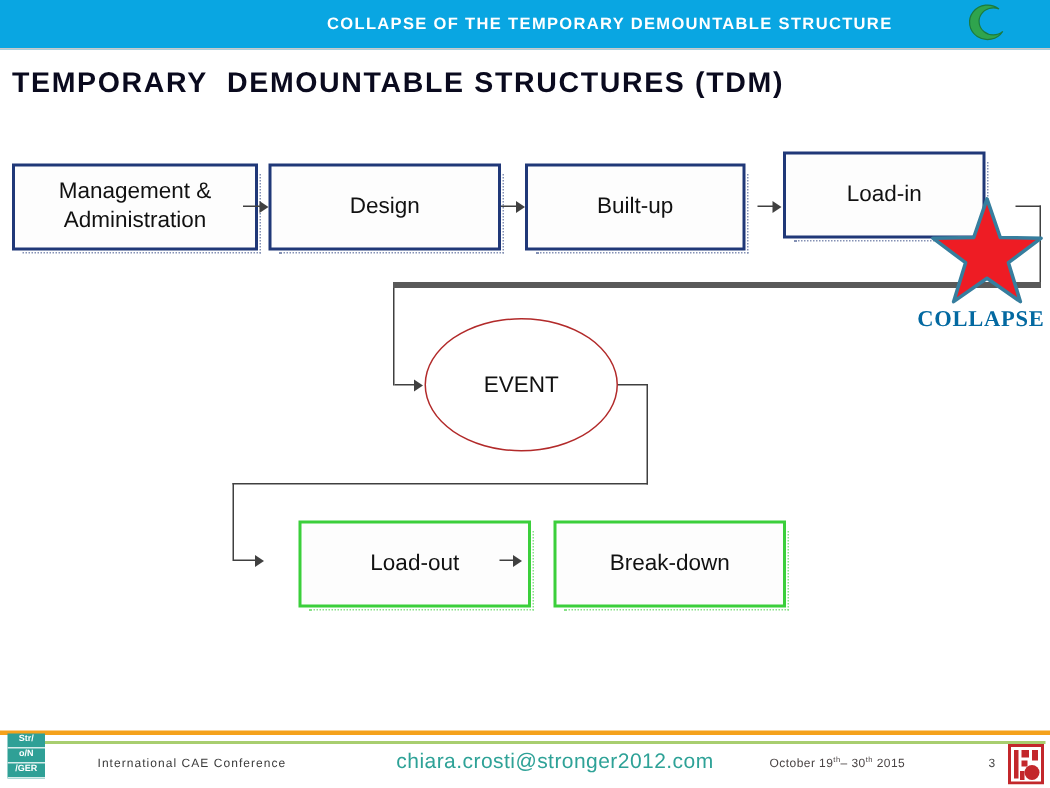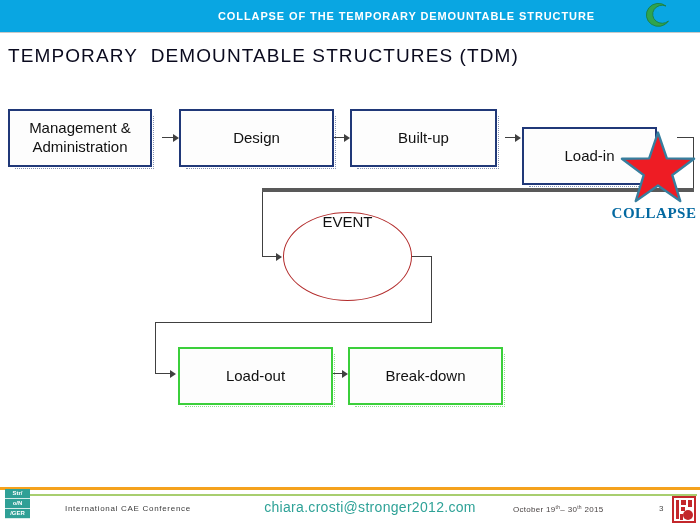--- a/index.html
+++ b/index.html
@@ -19,45 +19,45 @@
     color:#ffffff;font-size:11px;letter-spacing:0.4px;
   }
   .header-title{
     position:absolute;left:205px;top:0;width:390px;height:32px;line-height:32px;
     text-align:right;color:#ffffff;font-size:11px;font-weight:bold;letter-spacing:0.9px;
   }
   .header-crescent{position:absolute;left:641px;top:2px;width:32px;height:28px;}
   
   .slide-title{
     position:absolute;left:8px;top:45px;width:640px;
-    font-size:19px;font-weight:normal;letter-spacing:1.1px;color:#0a0a1e;
+    font-size:19px;font-weight:bold;letter-spacing:1.1px;color:#0a0a1e;
     white-space:pre;
   }
   
   .box{
     position:absolute;display:flex;align-items:center;justify-content:center;
     background:#fdfdfd;font-size:15px;color:#111;text-align:center;line-height:1.25;
     box-sizing:border-box;
   }
   .box-blue{border:2px solid var(--phase_border,#203878);}
   .box-blue::after{
     content:'';position:absolute;left:5px;top:5px;right:-4px;bottom:-4px;
     border-right:1px dotted rgba(32,56,120,.55);border-bottom:1px dotted rgba(32,56,120,.55);
     pointer-events:none;
   }
-  .box-green{border:2px solid var(--teardown_border,#3BCF3B);}
+  .box-green{border:2px solid var(--teardown_border,#3BCF3B);margin-left:21px;}
   .box-green::after{
     content:'';position:absolute;left:5px;top:5px;right:-4px;bottom:-4px;
     border-right:1px dotted rgba(59,207,59,.6);border-bottom:1px dotted rgba(59,207,59,.6);
     pointer-events:none;
   }
   .ellipse{
     position:absolute;left:283px;top:212px;width:129px;height:89px;
     border:1px solid var(--event_outline,#B22A2A);border-radius:50%;
-    display:flex;align-items:flex-start;justify-content:center;
+    display:flex;align-items:center;justify-content:center;
     font-size:15px;color:#111;background:#fff;box-sizing:border-box;
   }
   .hline,.vline{position:absolute;background:var(--connector,#404040);}
   .hline{height:1px;}
   .vline{width:1px;}
   .thickline{position:absolute;background:var(--thick_line,#595959);height:4px;}
   .ah{
     position:absolute;width:0;height:0;
     border-top:4px solid transparent;border-bottom:4px solid transparent;
     border-left:6px solid var(--connector,#404040);
@@ -97,30 +97,30 @@
 
 <div class="header">
   <span class="header-title">COLLAPSE OF THE TEMPORARY DEMOUNTABLE STRUCTURE</span>
   <svg class="header-crescent" viewBox="0 0 32 28">
     <path d="M25 4 A 12 11.5 0 1 0 27.5 19 A 9.5 9 0 1 1 25 4 Z" fill="#2FA44D" stroke="#1C7A3C" stroke-width="0.8"></path>
   </svg>
 </div>
 
 <div class="slide-title">TEMPORARY&nbsp; DEMOUNTABLE STRUCTURES (TDM)</div>
 
-<div class="box box-blue" style="left:8px;top:109px;width:144px;height:58px;">
+<div class="box box-blue" style="left:8px;top:109px;width:164px;height:58px;">
   <span style="width:130px;">Management &amp; Administration</span>
 </div>
 <div class="box box-blue" style="left:179px;top:109px;width:155px;height:58px;">
   <span>Design</span>
 </div>
 <div class="box box-blue" style="left:350px;top:109px;width:147px;height:58px;">
   <span>Built-up</span>
 </div>
-<div class="box box-blue" style="left:522px;top:127px;width:135px;height:58px;">
+<div class="box box-blue" style="left:522px;top:101px;width:135px;height:58px;">
   <span>Load-in</span>
 </div>
 
 <div class="hline" style="left:162px;top:137px;width:12px;"></div>
 <div class="ah" style="left:173px;top:134px;"></div>
 <div class="hline" style="left:334px;top:137px;width:11px;"></div>
 <div class="ah" style="left:344px;top:134px;"></div>
 <div class="hline" style="left:505px;top:137px;width:11px;"></div>
 <div class="ah" style="left:515px;top:134px;"></div>
 

